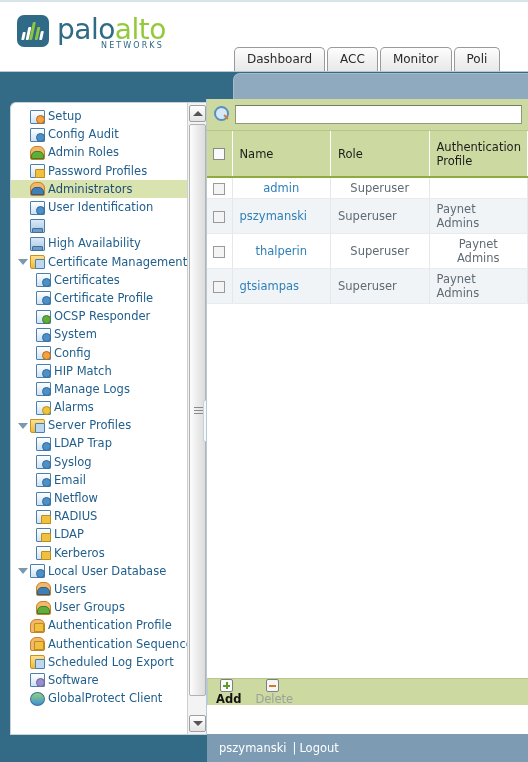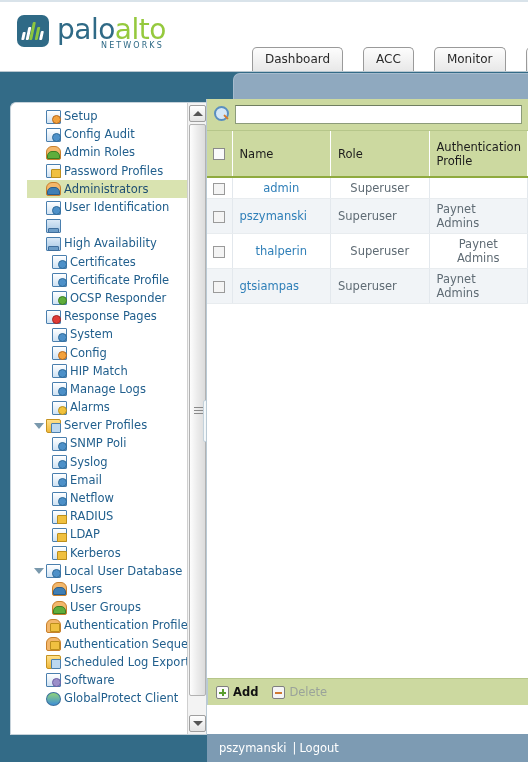--- a/index.html
+++ b/index.html
@@ -51,34 +51,33 @@
   
   .tabs { position: absolute; left: 234px; bottom: 0; display: flex; }
   .tab {
     height: 24px; line-height: 23px; padding: 0 12px;
     background: linear-gradient(#fdfdfd, #e8e8e8);
     border: 1px solid #9a9a9a; border-bottom: none;
     border-radius: 5px 5px 0 0;
     font-size: 12px; color: #2a2a2a; margin-right: 2px;
     font-family: "DejaVu Sans", sans-serif;
     white-space: nowrap;
-    margin-left: 18px;
   }
 
   
   .tree-panel {
     position: absolute; left: 10px; top: 102px;
     width: 196px; height: 633px;
     background: #ffffff;
     border-radius: 6px 0 0 0;
     border: 1px solid #c6d2da; border-right: none;
     overflow: hidden;
   }
   .tree-scrollport {
-    position: absolute; left: 16px; top: 0; width: 176px; height: 100%;
+    position: absolute; left: 0; top: 0; width: 176px; height: 100%;
     overflow: hidden;
   }
   .tree-list { padding-top: 4px; }
   .tree-item {
     height: 18.2px; display: flex; align-items: center;
     font-size: 11.5px; color: #1f5c8b; white-space: nowrap;
     padding-left: 6px; cursor: default;
   }
   .tree-item.sel { background: #d9e3b0; }
   .tree-item .lbl { color: #215f8d; }
@@ -249,21 +248,21 @@
 
   
   .actionbar {
     position: absolute; left: 0; right: 0; bottom: 30px;
     height: 27px; background: #ccd9a0;
     border-top: 1px solid #b6c68a; border-left: 1px solid #b9c9d4;
     display: flex; align-items: center; padding-left: 8px;
   }
   .act {
     display: flex; align-items: center; margin-right: 14px;
-    font-size: 11.5px; font-family: "DejaVu Sans", sans-serif;
+    font-size: 11.5px; font-family: "DejaVu Sans", sans-serif; flex-direction: column;
   }
   .act .bx {
     width: 13px; height: 13px; margin-right: 4px;
     border: 1px solid #7f7f7f; background: #fbfbfb;
     position: relative; border-radius: 2px;
   }
   .act .bx::before, .act .bx::after {
     content: ""; position: absolute; background: #5a9e2f;
   }
   .act .bx::before { left: 2px; top: 5px; width: 7px; height: 2px; }
@@ -339,35 +338,36 @@
           <span class="ico doc"></span>
           <span class="lbl">User Identification</span>
         </div>
         <div class="tree-item lvl1-noarrow">
           <span class="ico mon"></span>
         </div>
         <div class="tree-item lvl1-noarrow">
           <span class="ico mon"></span>
           <span class="lbl">High Availability</span>
         </div>
+        <div class="tree-item lvl1">
+          <span class="twisty open"></span>
+          <span class="ico folder"></span>
+          <span class="lbl">Certificate Management</span>
+        </div>
         <div class="tree-item lvl2">
           <span class="ico doc"></span>
           <span class="lbl">Certificates</span>
         </div>
         <div class="tree-item lvl2">
           <span class="ico doc"></span>
           <span class="lbl">Certificate Profile</span>
         </div>
         <div class="tree-item lvl2">
           <span class="ico doc green"></span>
           <span class="lbl">OCSP Responder</span>
-        </div>
-        <div class="tree-item lvl1-noarrow">
-          <span class="ico doc deny"></span>
-          <span class="lbl">Response Pages</span>
         </div>
         <div class="tree-item lvl2">
           <span class="ico doc"></span>
           <span class="lbl">System</span>
         </div>
         <div class="tree-item lvl2">
           <span class="ico doc gear"></span>
           <span class="lbl">Config</span>
         </div>
         <div class="tree-item lvl2">
@@ -382,21 +382,21 @@
           <span class="ico doc bell"></span>
           <span class="lbl">Alarms</span>
         </div>
         <div class="tree-item lvl1">
           <span class="twisty open"></span>
           <span class="ico folder"></span>
           <span class="lbl">Server Profiles</span>
         </div>
         <div class="tree-item lvl2">
           <span class="ico doc"></span>
-          <span class="lbl">SNMP Poli</span>
+          <span class="lbl">LDAP Trap</span>
         </div>
         <div class="tree-item lvl2">
           <span class="ico doc"></span>
           <span class="lbl">Syslog</span>
         </div>
         <div class="tree-item lvl2">
           <span class="ico doc"></span>
           <span class="lbl">Email</span>
         </div>
         <div class="tree-item lvl2">

